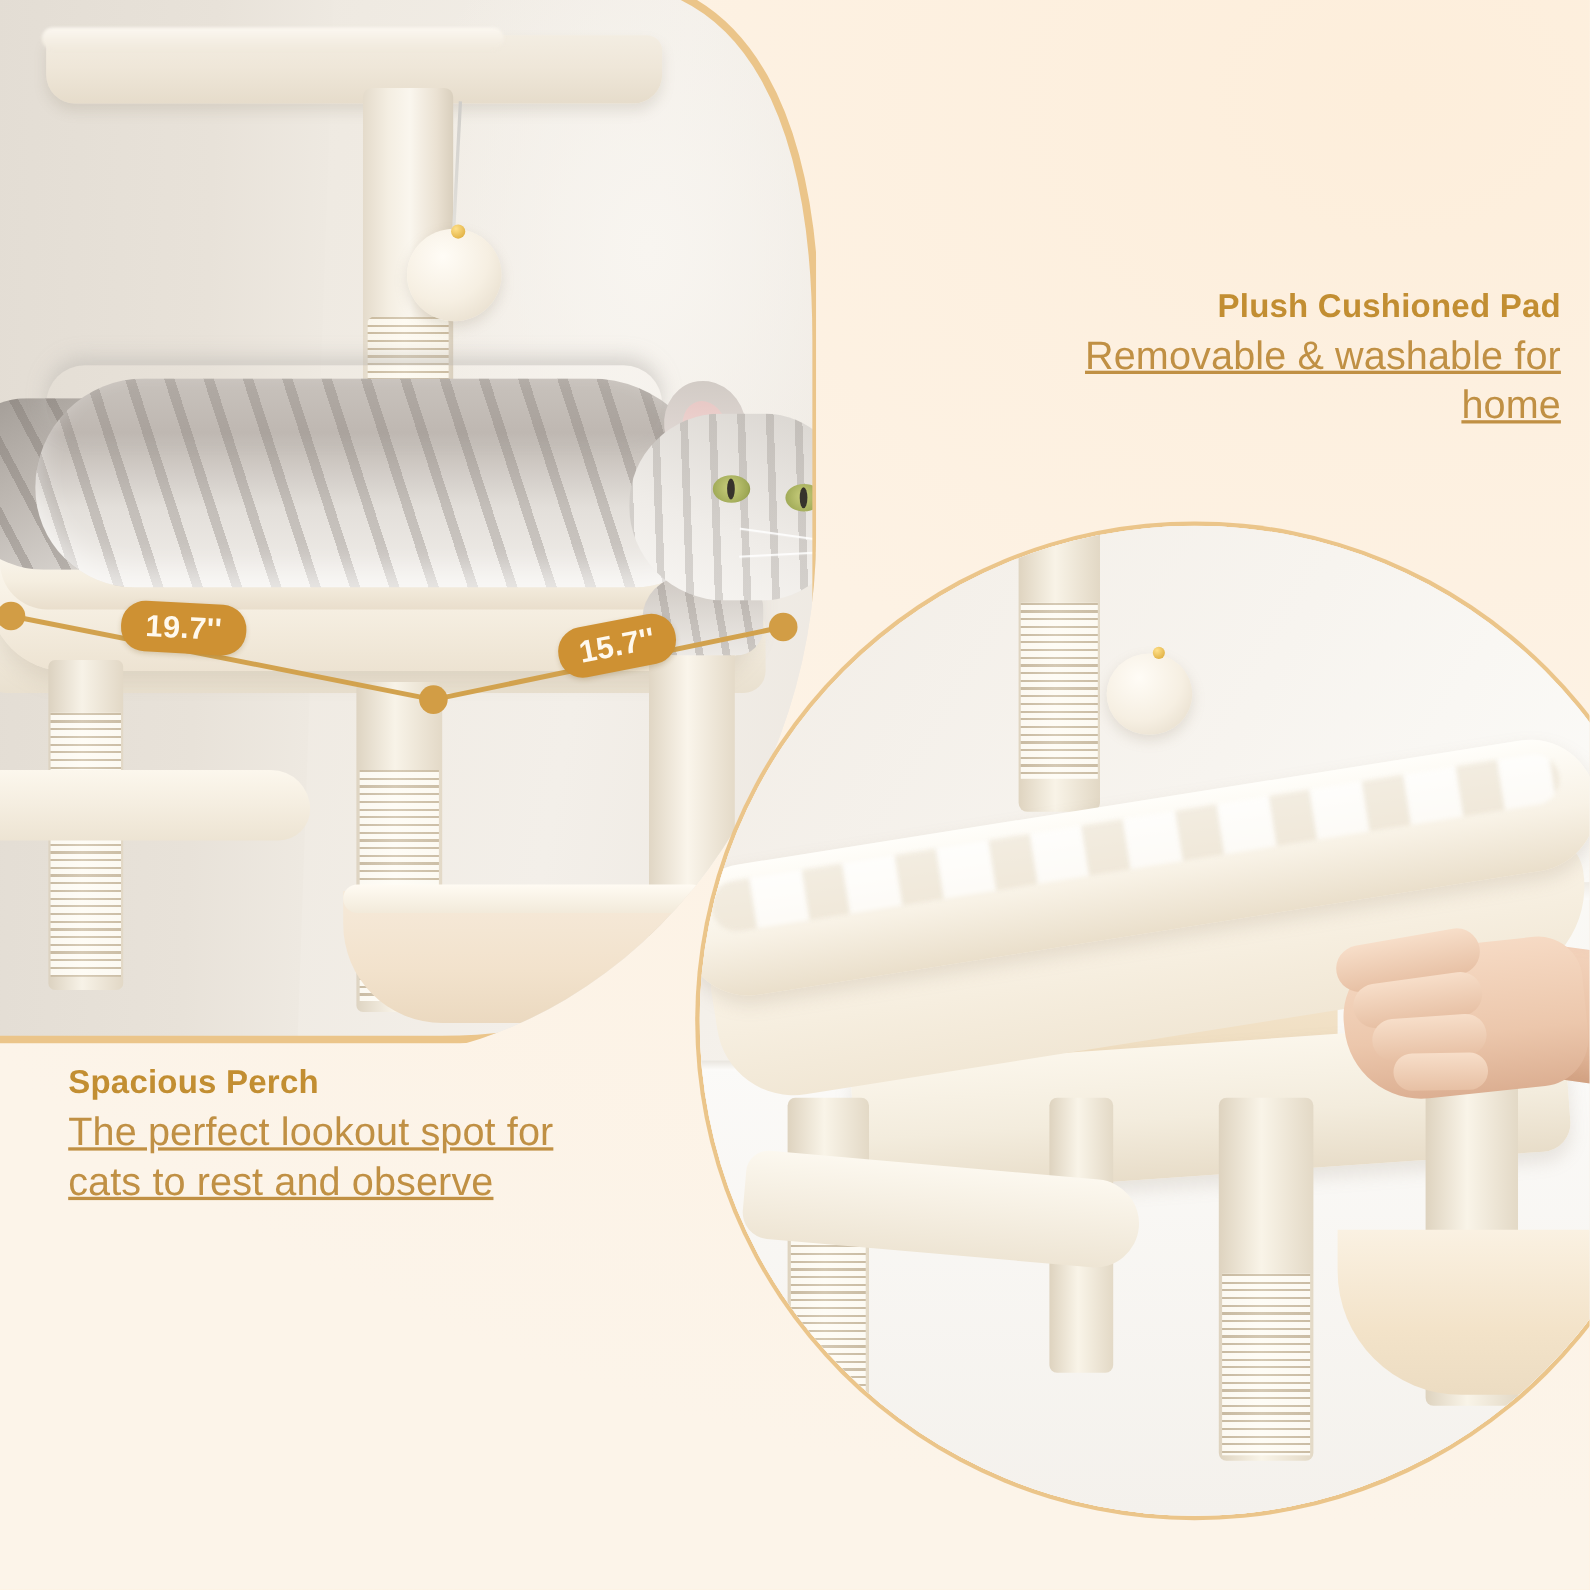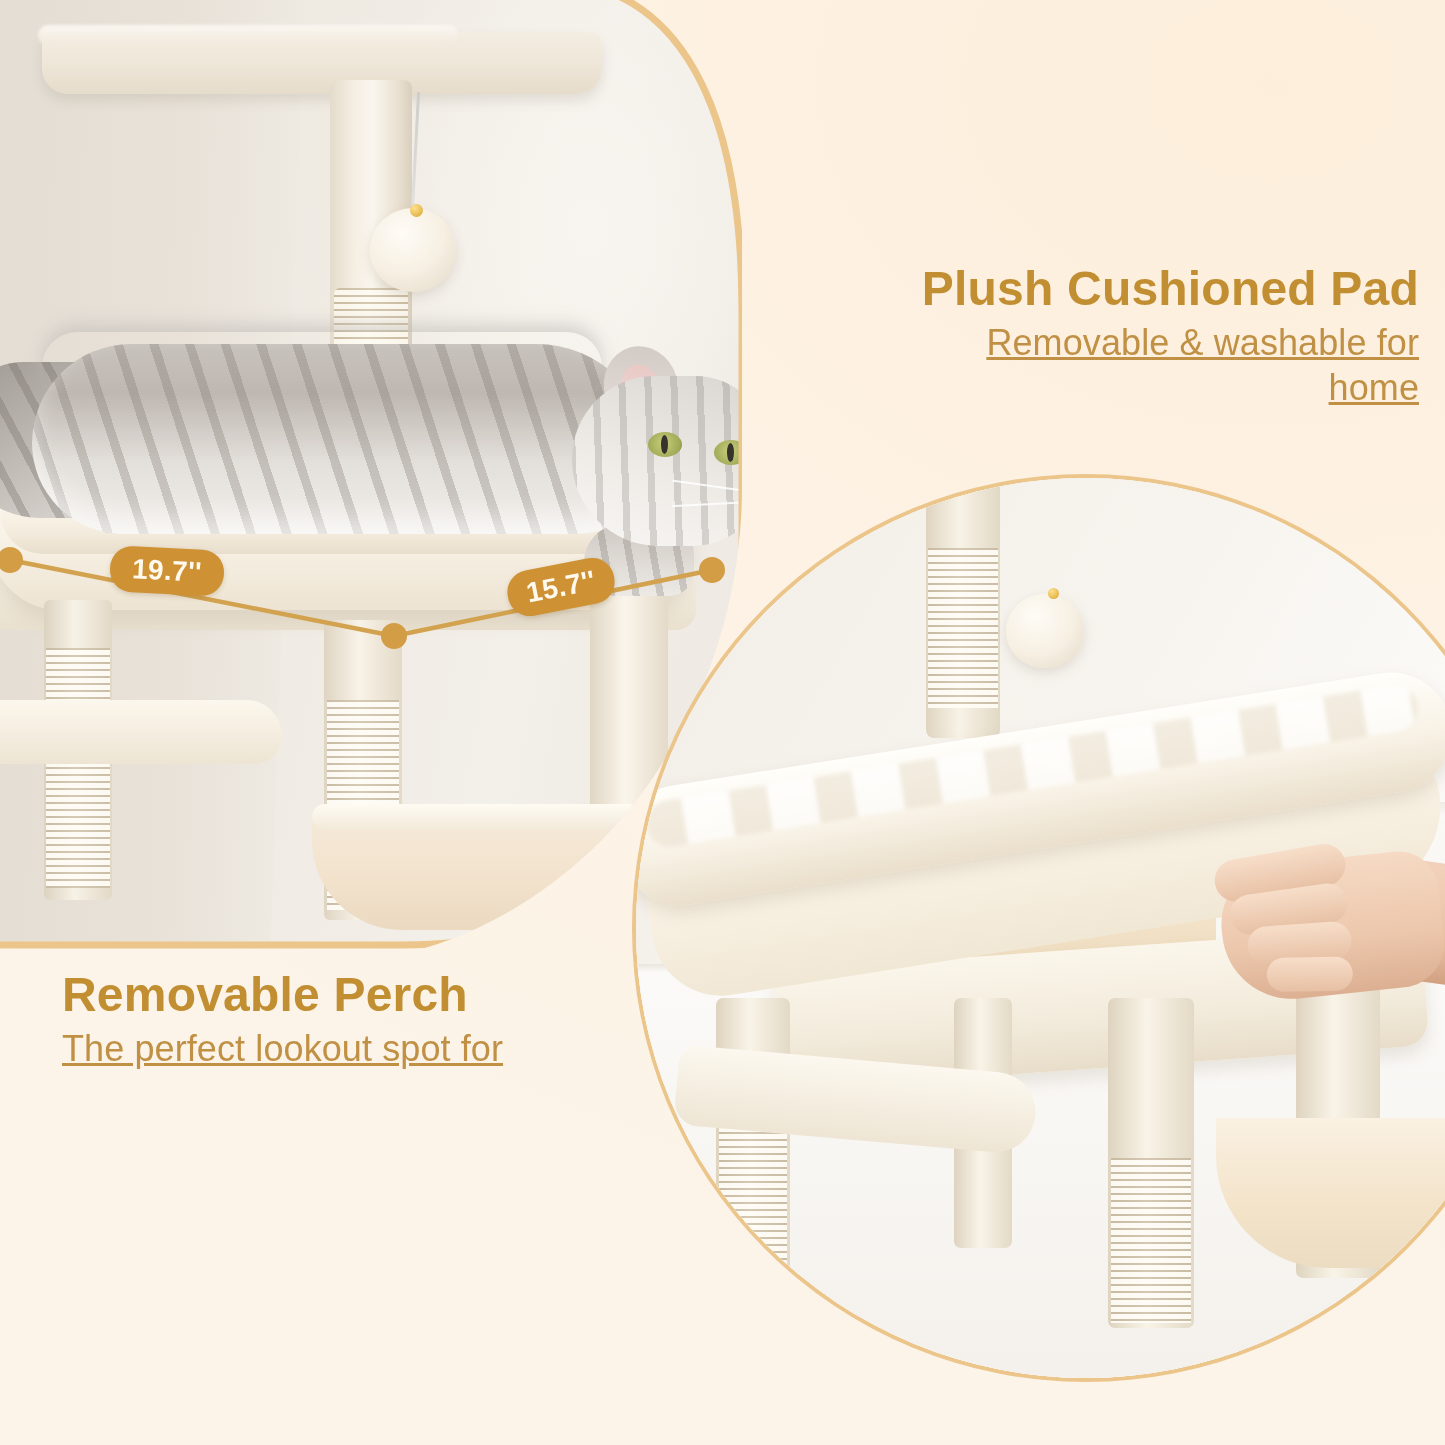--- a/index.html
+++ b/index.html
@@ -221,21 +221,21 @@
   .fg4{left:108px;top:170px;width:86px;height:34px;transform:rotate(5deg);}
 
   
   .txt-tr{
     position:absolute;right:26px;top:262px;width:566px;text-align:right;
   }
   .txt-bl{
     position:absolute;left:62px;top:968px;width:560px;text-align:left;
   }
   .h-title{
-    font-size:48px;font-weight:700;line-height:1.12;color:#C28E32;margin:0 0 4px 0;
+    font-size:30px;font-weight:700;line-height:1.12;color:#C28E32;margin:0 0 4px 0;
     letter-spacing:.2px;
   }
   .h-body{
     font-size:36px;font-weight:400;line-height:1.26;color:#C09044;margin:0;
     letter-spacing:.1px;
   }
   .h-body span{display:block;text-decoration:underline;}
 </style>
 </head>
 <body>
@@ -346,20 +346,21 @@
   <div class="txt-tr">
     <p class="h-title">Plush Cushioned Pad</p>
     <p class="h-body">
       <span>Removable &amp; washable for</span>
       <span>home</span>
     </p>
   </div>
 
   <div class="txt-bl">
     <p class="h-title">
-      <span style="display: block;">Removable Perch</span>
+      <span style="display: block;">Spacious Perch</span>
     </p>
     <p class="h-body">
       <span>The perfect lookout spot for</span>
+      <span>cats to rest and observe</span>
     </p>
   </div>
 
 </div>
 
 </body></html>

